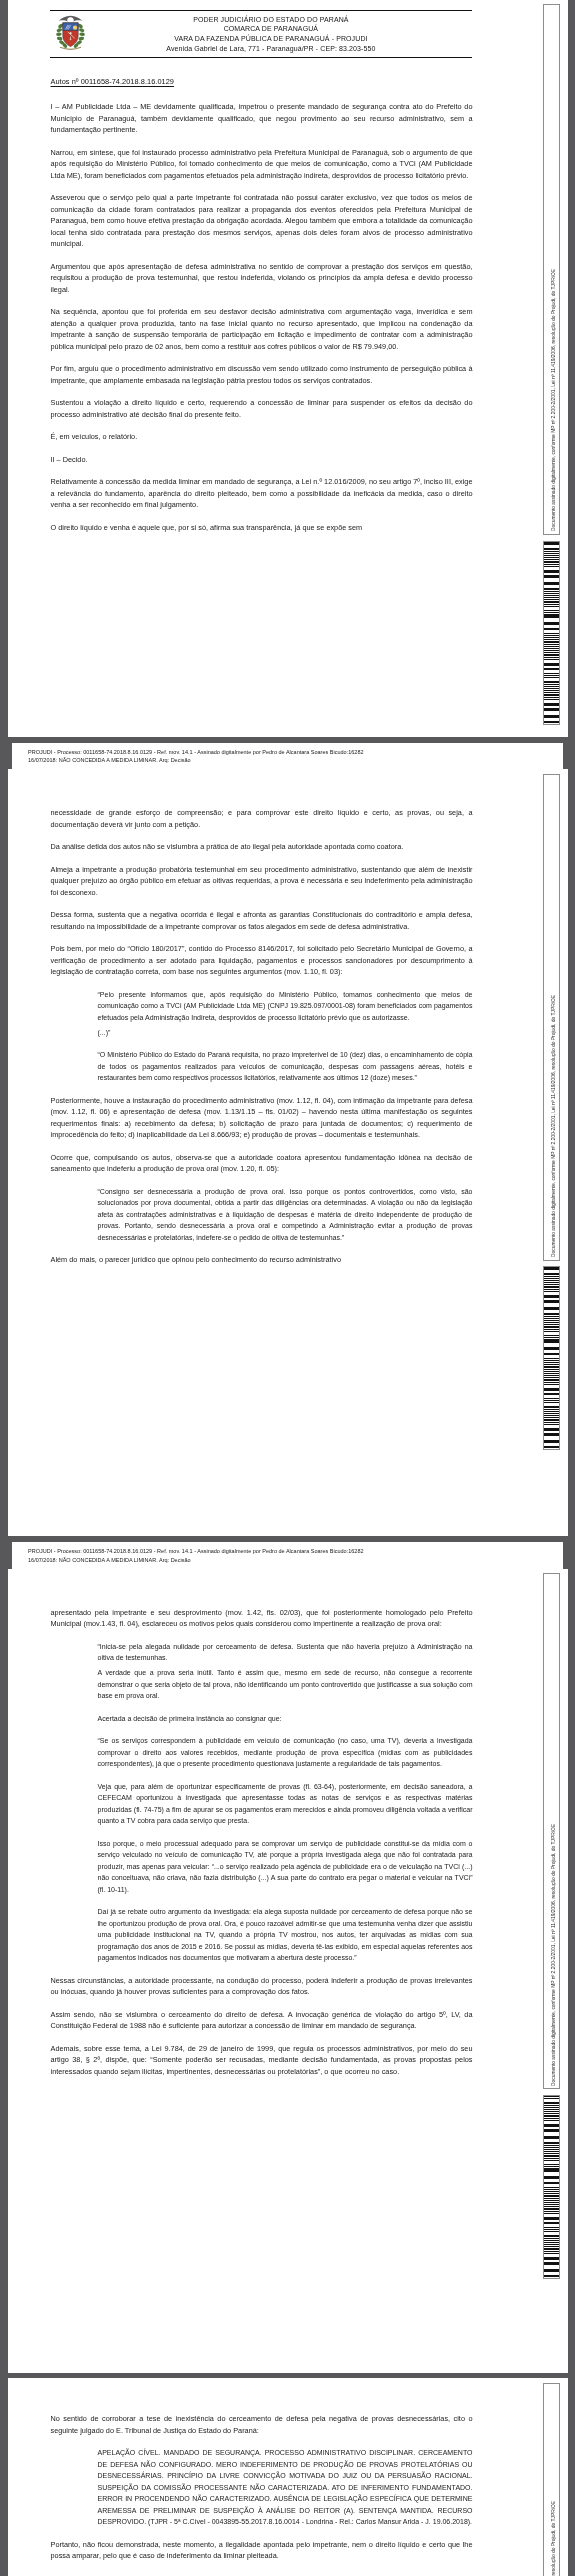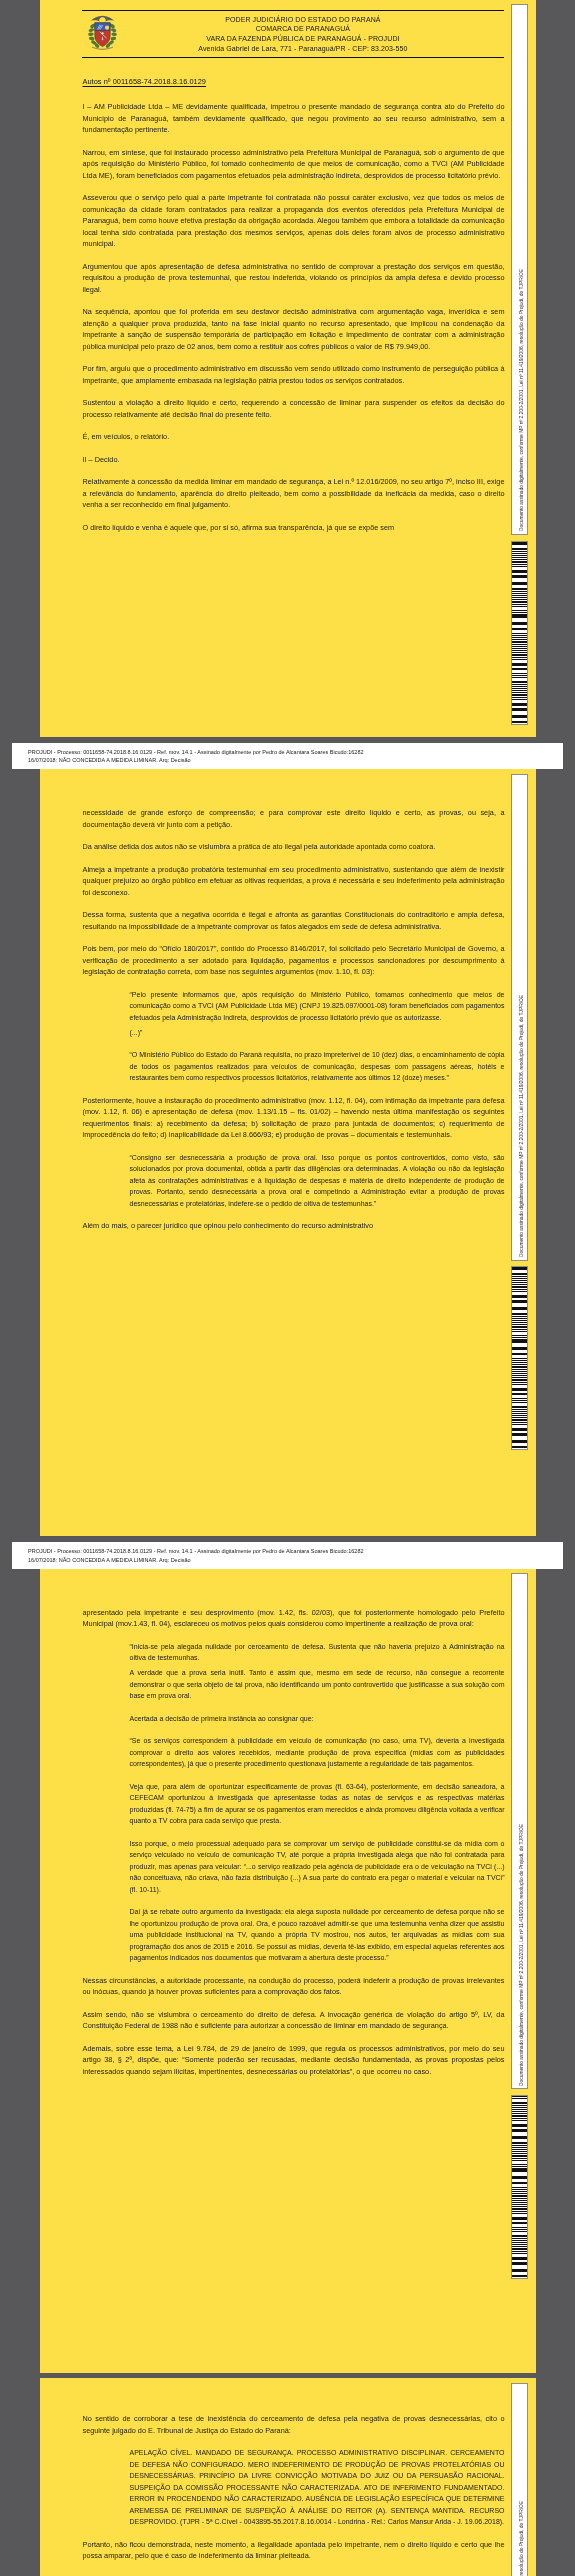--- a/index.html
+++ b/index.html
@@ -7,23 +7,23 @@
     width:575px;
     background:#58585a;
     font-family:"Liberation Sans", sans-serif;
     -webkit-font-smoothing:antialiased;
   }
   .viewer{width:575px;position:relative;}
 
   
   .page{
     position:relative;
-    background:#fde047;
+    background:#ffffff;
     margin:0 auto;
-    width:496px;
+    width:560px;
     box-sizing:border-box;
     overflow:hidden;
   }
   .page.p1{height:737px;margin-top:0;}
   .page.p2{height:767px;margin-top:5.9px;}
   .page.p3{height:767px;margin-top:5.9px;}
   .page.p4{height:1025px;margin-top:5.9px;}
 
   .page-inner{
     position:absolute;
@@ -234,21 +234,21 @@
       </div>
 
       <div><span class="autos">Autos nº 0011658-74.2018.8.16.0129</span></div>
 
       <p class="t first">I – AM Publicidade Ltda – ME devidamente qualificada, impetrou o presente mandado de segurança contra ato do Prefeito do Município de Paranaguá, também devidamente qualificado, que negou provimento ao seu recurso administrativo, sem a fundamentação pertinente.</p>
       <p class="t">Narrou, em síntese, que foi instaurado processo administrativo pela Prefeitura Municipal de Paranaguá, sob o argumento de que após requisição do Ministério Público, foi tomado conhecimento de que meios de comunicação, como a TVCi (AM Publicidade Ltda ME), foram beneficiados com pagamentos efetuados pela administração indireta, desprovidos de processo licitatório prévio.</p>
       <p class="t">Asseverou que o serviço pelo qual a parte impetrante foi contratada  não possui caráter exclusivo, vez que todos os meios de comunicação da cidade foram contratados para realizar a propaganda dos eventos oferecidos pela Prefeitura Municipal de Paranaguá, bem como houve efetiva prestação da obrigação acordada. Alegou também que embora a totalidade da comunicação local tenha sido contratada para prestação dos mesmos serviços, apenas dois deles foram alvos de processo administrativo municipal.</p>
       <p class="t">Argumentou que após apresentação de defesa administrativa no sentido de comprovar a prestação dos serviços em questão, requisitou a produção de prova testemunhal, que restou indeferida, violando os princípios da ampla defesa e devido processo ilegal.</p>
       <p class="t">Na sequência, apontou que foi proferida em seu desfavor decisão administrativa com argumentação vaga, inverídica e sem atenção a qualquer prova produzida, tanto na fase inicial quanto no recurso apresentado, que implicou na condenação da impetrante à sanção de suspensão temporária de participação em licitação e impedimento de contratar com a administração pública municipal pelo prazo de 02 anos, bem como a restituir aos cofres públicos o valor de R$ 79.949,00.</p>
       <p class="t">Por fim, arguiu que o procedimento administrativo em discussão vem sendo utilizado como instrumento de perseguição pública à impetrante, que amplamente embasada na legislação pátria prestou todos os serviços contratados.</p>
-      <p class="t">Sustentou a violação a direito líquido e certo, requerendo a concessão de liminar para suspender os efeitos da decisão do processo relativamente até decisão final do presente feito.</p>
+      <p class="t">Sustentou a violação a direito líquido e certo, requerendo a concessão de liminar para suspender os efeitos da decisão do processo administrativo até decisão final do presente feito.</p>
       <p class="t">É, em veículos, o relatório.</p>
       <p class="t">II – Decido.</p>
       <p class="t">Relativamente à concessão da medida liminar em mandado de segurança, a Lei n.º 12.016/2009, no seu artigo 7º, inciso III, exige a relevância do fundamento, aparência do direito pleiteado, bem como a possibilidade da ineficácia da medida, caso o direito venha a ser reconhecido em final julgamento.</p>
       <p class="t">O direito líquido e venha é aquele que, por si só, afirma sua transparência, já que se expõe sem</p>
     </div>
 
     <div class="vstrip">
       <div class="vbox" style="height:531px;">
         <div class="vtext l1" style="top:526px;">Documento assinado digitalmente, conforme MP nº 2.200-2/2001, Lei nº 11.419/2006, resolução do Projudi, do TJPR/OE</div>
         <div class="vtext l2" style="top:526px;">Validação deste em https://projudi.tjpr.jus.br/projudi/ - Identificador: PJLHQ D4HV9 YKW4D 7T2VR</div>
@@ -267,20 +267,21 @@
     <div class="page-inner" style="top:38px;">
       <p class="t">necessidade de grande esforço de compreensão; e para comprovar este direito líquido e certo, as provas, ou seja, a documentação deverá vir junto com a petição.</p>
       <p class="t">Da análise detida dos autos não se vislumbra a prática de ato ilegal pela autoridade apontada como coatora.</p>
       <p class="t">Almeja a impetrante a produção probatória testemunhal em seu procedimento administrativo, sustentando que além de inexistir qualquer prejuízo ao órgão público em efetuar as oitivas requeridas, a prova é necessária e seu indeferimento pela administração foi desconexo.</p>
       <p class="t">Dessa forma, sustenta que a negativa ocorrida é ilegal e afronta as garantias Constitucionais do contraditório e ampla defesa, resultando na impossibilidade de a impetrante comprovar os fatos alegados em sede de defesa administrativa.</p>
       <p class="t">Pois bem, por meio do “Ofício 180/2017”, contido do Processo 8146/2017, foi solicitado pelo Secretário Municipal de Governo, a verificação de procedimento a ser adotado para liquidação, pagamentos e processos sancionadores por descumprimento à legislação de contratação correta, com base nos seguintes argumentos (mov. 1.10, fl. 03):</p>
       <p class="q tight">“Pelo presente informamos que, após requisição do Ministério Público, tomamos conhecimento que meios de comunicação como a TVCi (AM Publicidade Ltda ME) (CNPJ 19.825.097/0001-08) foram beneficiados com pagamentos efetuados pela Administração Indireta, desprovidos de processo licitatório prévio que os autorizasse.</p>
       <p class="q">(...)”</p>
       <p class="q">“O Ministério Público do Estado do Paraná requisita, no prazo impreterível de 10 (dez) dias, o encaminhamento de cópia de todos os pagamentos realizados para veículos de comunicação, despesas com passagens aéreas, hotéis e restaurantes bem como respectivos processos licitatórios, relativamente aos últimos 12 (doze) meses.”</p>
       <p class="t">Posteriormente, houve a instauração do procedimento administrativo (mov. 1.12, fl. 04), com intimação da impetrante para defesa (mov. 1.12, fl. 06) e apresentação de defesa (mov. 1.13/1.15 – fls. 01/02) – havendo nesta última manifestação os seguintes requerimentos finais: a) recebimento da defesa; b) solicitação de prazo para juntada de documentos; c) requerimento de improcedência do feito; d) inaplicabilidade da Lei 8.666/93; e) produção de provas – documentais e testemunhais.</p>
+      <p class="t">Ocorre que, compulsando os autos, observa-se que a autoridade coatora apresentou fundamentação idônea na decisão de saneamento que indeferiu a produção de prova oral (mov. 1.20, fl. 05):</p>
       <p class="q">“Consigno ser desnecessária a produção de prova oral. Isso porque os pontos controvertidos, como visto, são solucionados por prova documental, obtida a partir das diligências ora determinadas. A violação ou não da legislação afeta às contratações administrativas e à liquidação de despesas é matéria de direito independente de produção de provas. Portanto, sendo desnecessária a prova oral e competindo a Administração evitar a produção de provas desnecessárias e protelatórias, indefere-se o pedido de oitiva de testemunhas.”</p>
       <p class="t">Além do mais, o parecer jurídico que opinou pelo conhecimento do recurso administrativo</p>
     </div>
 
     <div class="vstrip">
       <div class="vbox" style="height:487px;">
         <div class="vtext l1" style="top:482px;">Documento assinado digitalmente, conforme MP nº 2.200-2/2001, Lei nº 11.419/2006, resolução do Projudi, do TJPR/OE</div>
         <div class="vtext l2" style="top:482px;">Validação deste em https://projudi.tjpr.jus.br/projudi/ - Identificador: PJLHQ D4HV9 YKW4D 7T2VR</div>
       </div>
       <div class="barcode" style="top:497px;height:184px;"></div>

